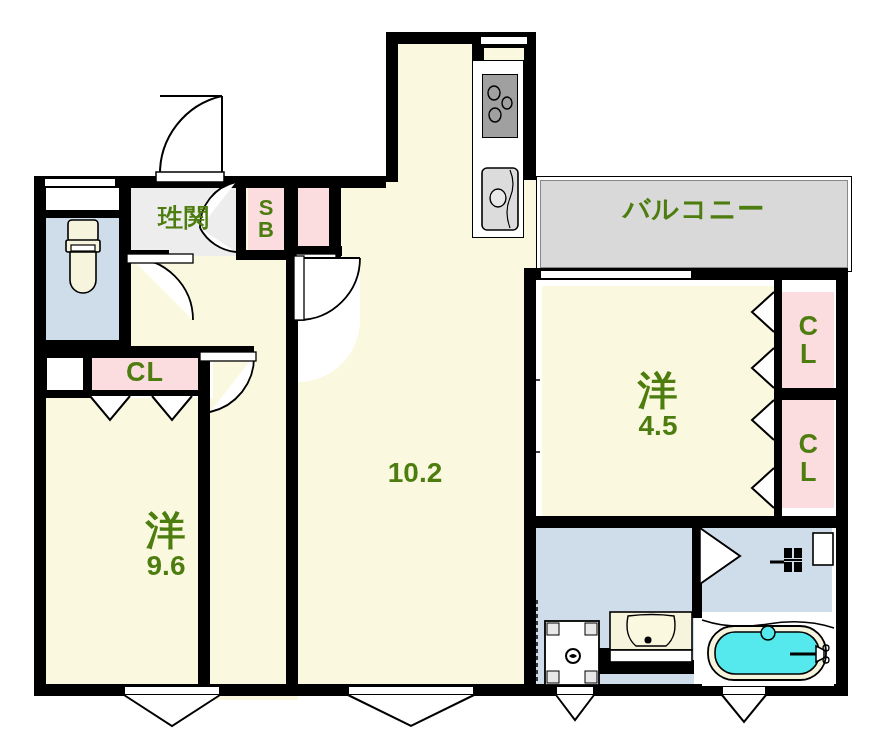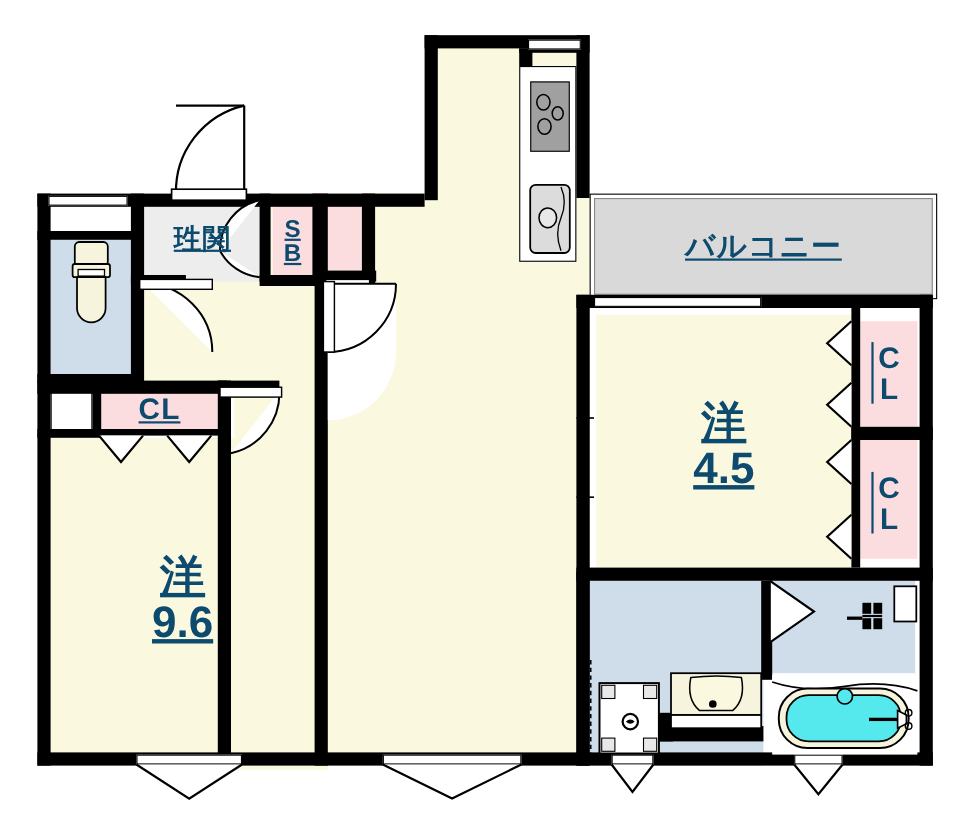--- a/index.html
+++ b/index.html
@@ -11,23 +11,23 @@
   .wet{background:#cfdcea;}
   .closet{background:#fbdde0;}
   .balc{background:#d9d9d9;}
   .gen{background:#ededed;}
   .white{background:#ffffff;}
   .stove{background:#a0a0a0;}
   
   .wall{background:#000000;}
   .thin{background:#ffffff;border:1px solid #000;}
   
-  .lbl{display:flex;align-items:center;justify-content:center;text-align:center;color:#0c4a6e;line-height:1.05;text-decoration:underline;}
+  .lbl{display:flex;align-items:center;justify-content:center;text-align:center;color:#4d7c0f;line-height:1.05;}
   .lbl-big{font-size:40px;font-weight:700;letter-spacing:1px;}
-  .lbl-num{font-size:40px;font-weight:700;}
+  .lbl-num{font-size:28px;font-weight:700;}
   .lbl-cl{font-size:27px;font-weight:700;letter-spacing:1px;}
   .lbl-sb{font-size:22px;font-weight:700;line-height:1.0;}
   .lbl-gen{font-size:25px;font-weight:700;letter-spacing:1px;}
   .lbl-balc{font-size:27px;font-weight:700;letter-spacing:1px;}
   .stackcol{flex-direction:column;}
   svg{display:block;overflow:visible;}
 </style>
 </head>
 <body>
 
@@ -244,37 +244,38 @@
     <rect x="24" y="2" width="8" height="10" fill="#000"></rect>
     <rect x="14" y="16" width="8" height="10" fill="#000"></rect>
     <rect x="24" y="16" width="8" height="10" fill="#000"></rect>
     <line x1="14" y1="14" x2="32" y2="14" stroke="#000" stroke-width="2"></line>
   </svg>
   <svg class="abs" style="left:812px;top:532px;width:22px;height:34px;">
     <rect x="1" y="1" width="20" height="32" fill="#fff" stroke="#000" stroke-width="1.6"></rect>
   </svg>
 
   <div class="abs lbl stackcol" style="left:330px;top:418px;width:170px;height:110px;">
+    <span class="lbl-num">10.2</span>
   </div>
 
   <div class="abs lbl stackcol" style="left:88px;top:490px;width:156px;height:110px;">
     <span class="lbl-big">洋</span>
     <span class="lbl-num">9.6</span>
   </div>
 
   <div class="abs lbl stackcol" style="left:580px;top:350px;width:156px;height:110px;">
     <span class="lbl-big">洋</span>
     <span class="lbl-num">4.5</span>
   </div>
 
   <div class="abs lbl" style="left:134px;top:196px;width:100px;height:42px;">
     <span class="lbl-gen">珄関</span>
   </div>
 
-  <div class="abs lbl" style="left:560px;top:202px;width:268px;height:44px;">
+  <div class="abs lbl" style="left:560px;top:187px;width:268px;height:44px;">
     <span class="lbl-balc">バルコニー</span>
   </div>
 
   <div class="abs lbl stackcol" style="left:248px;top:190px;width:36px;height:58px;">
     <span class="lbl-sb">S</span>
     <span class="lbl-sb">B</span>
   </div>
 
   <div class="abs lbl" style="left:90px;top:352px;width:110px;height:40px;">
     <span class="lbl-cl">CL</span>

